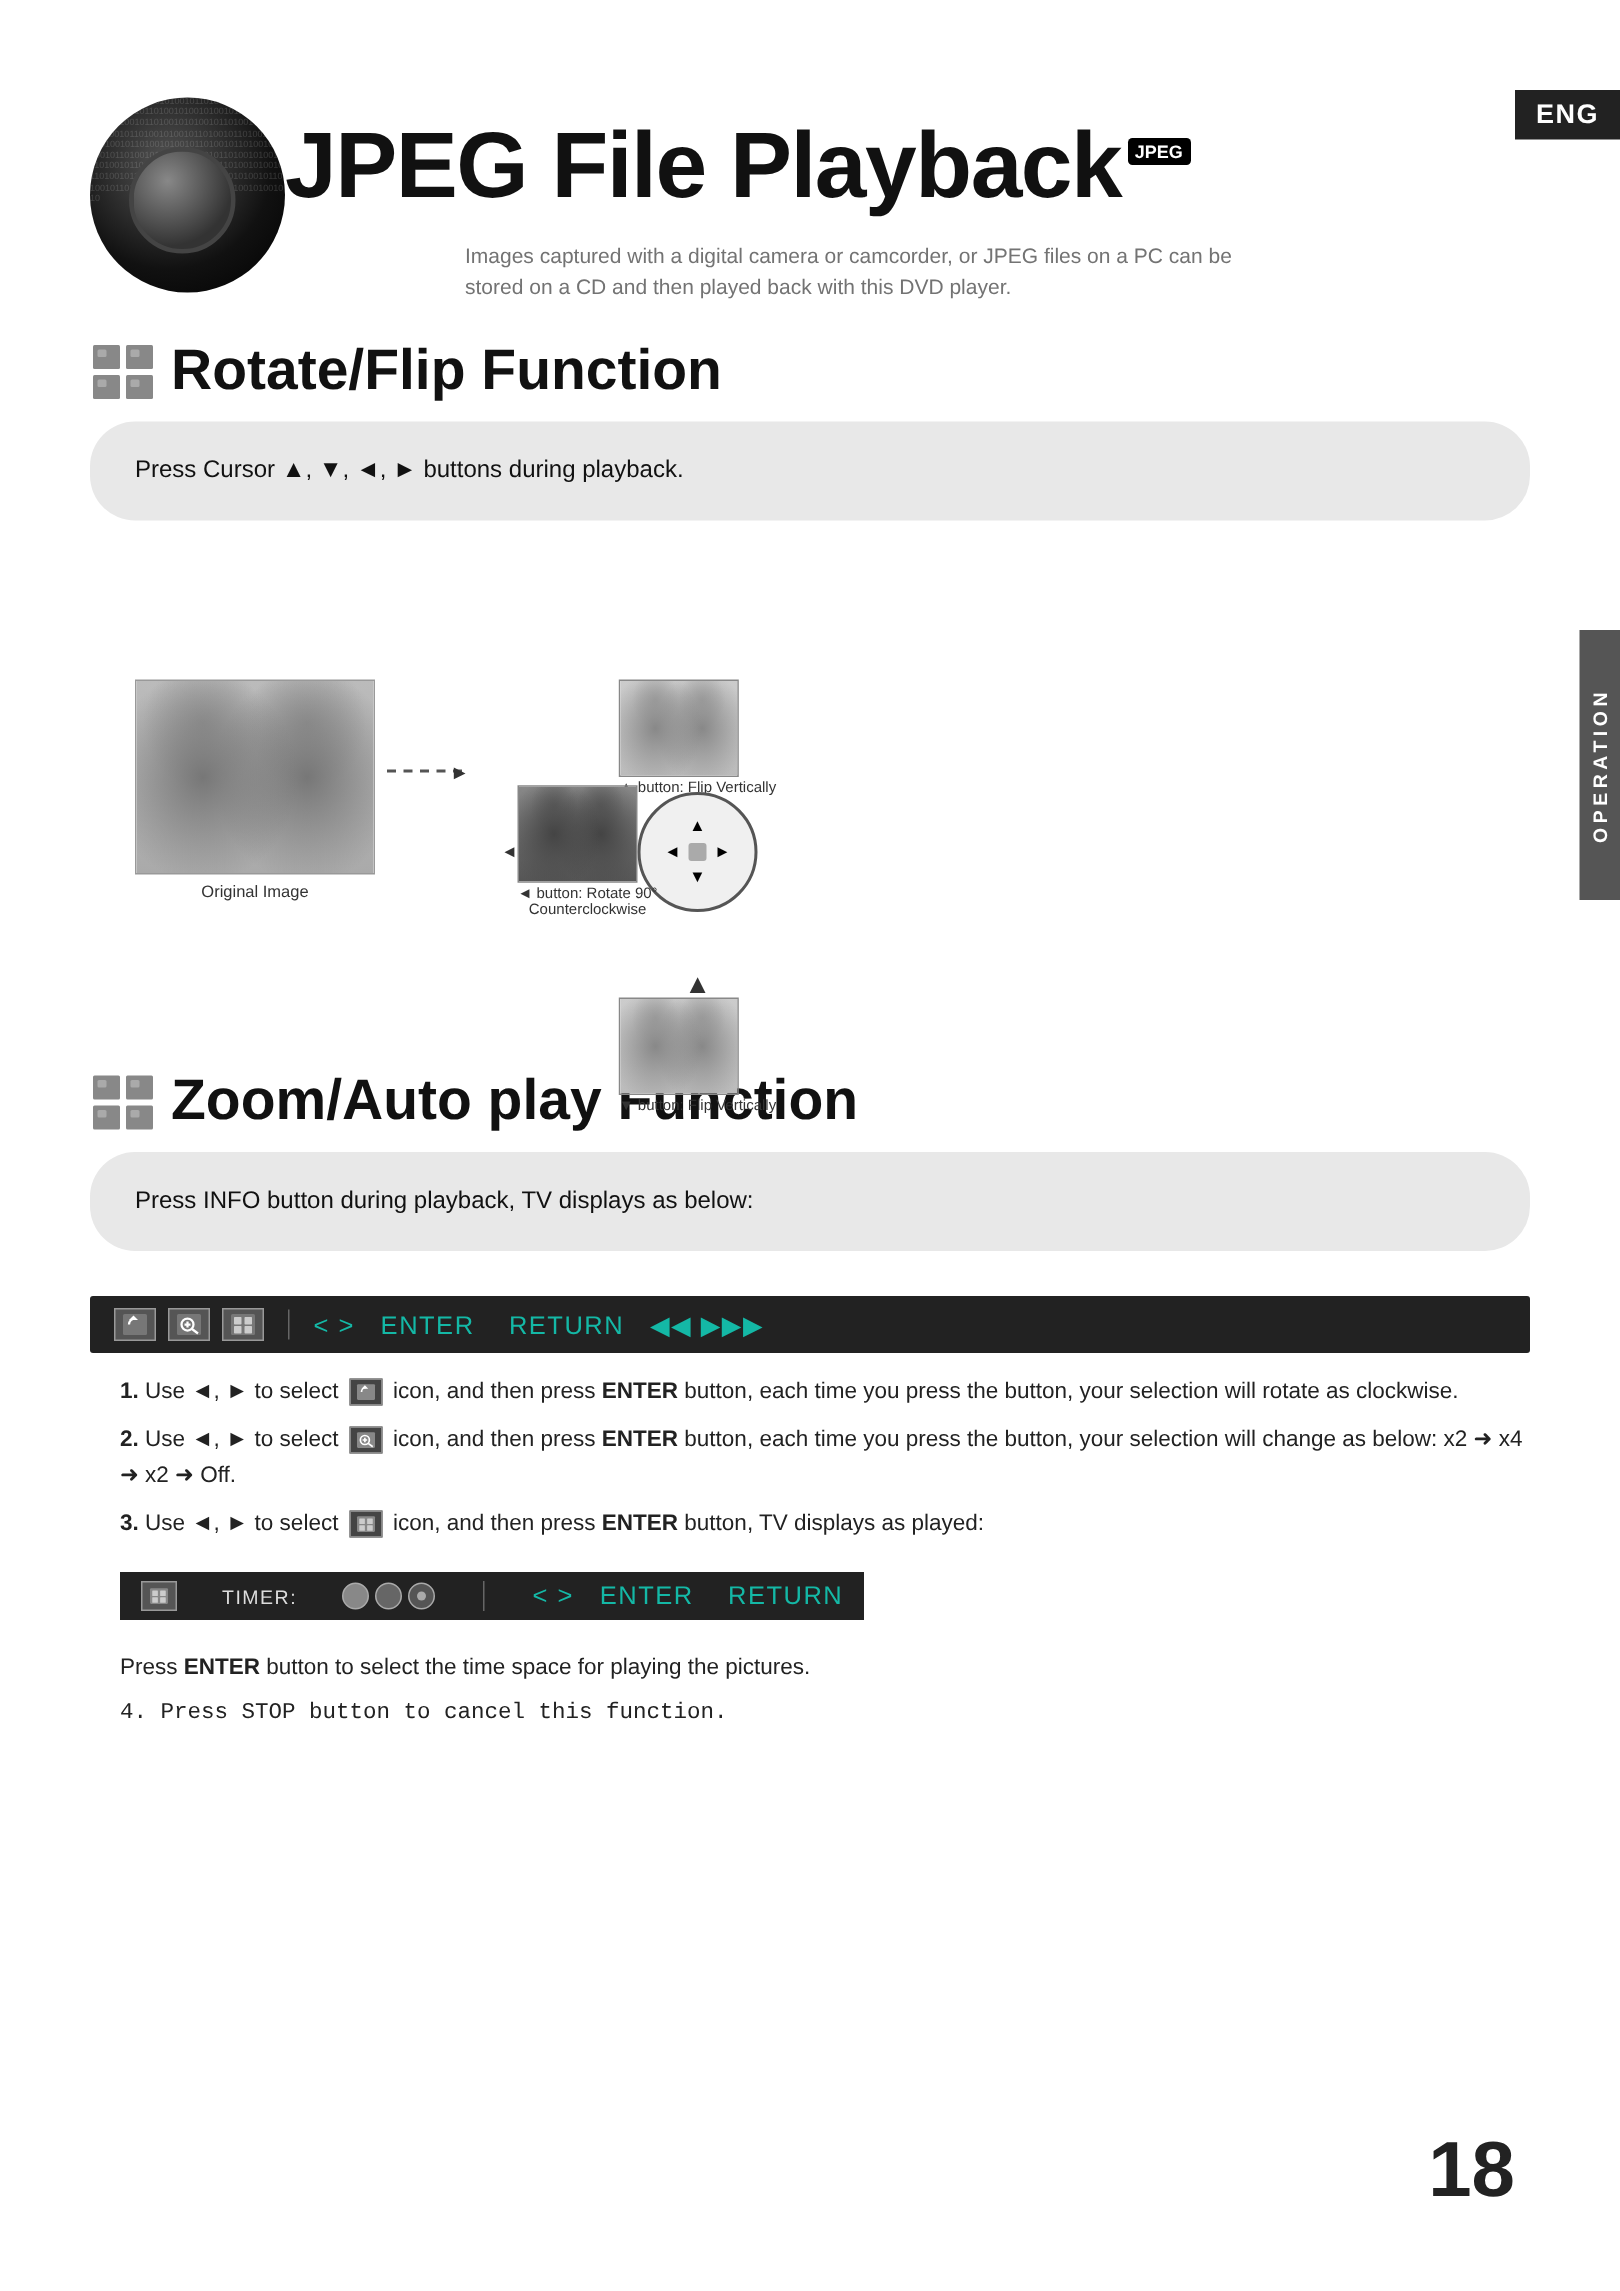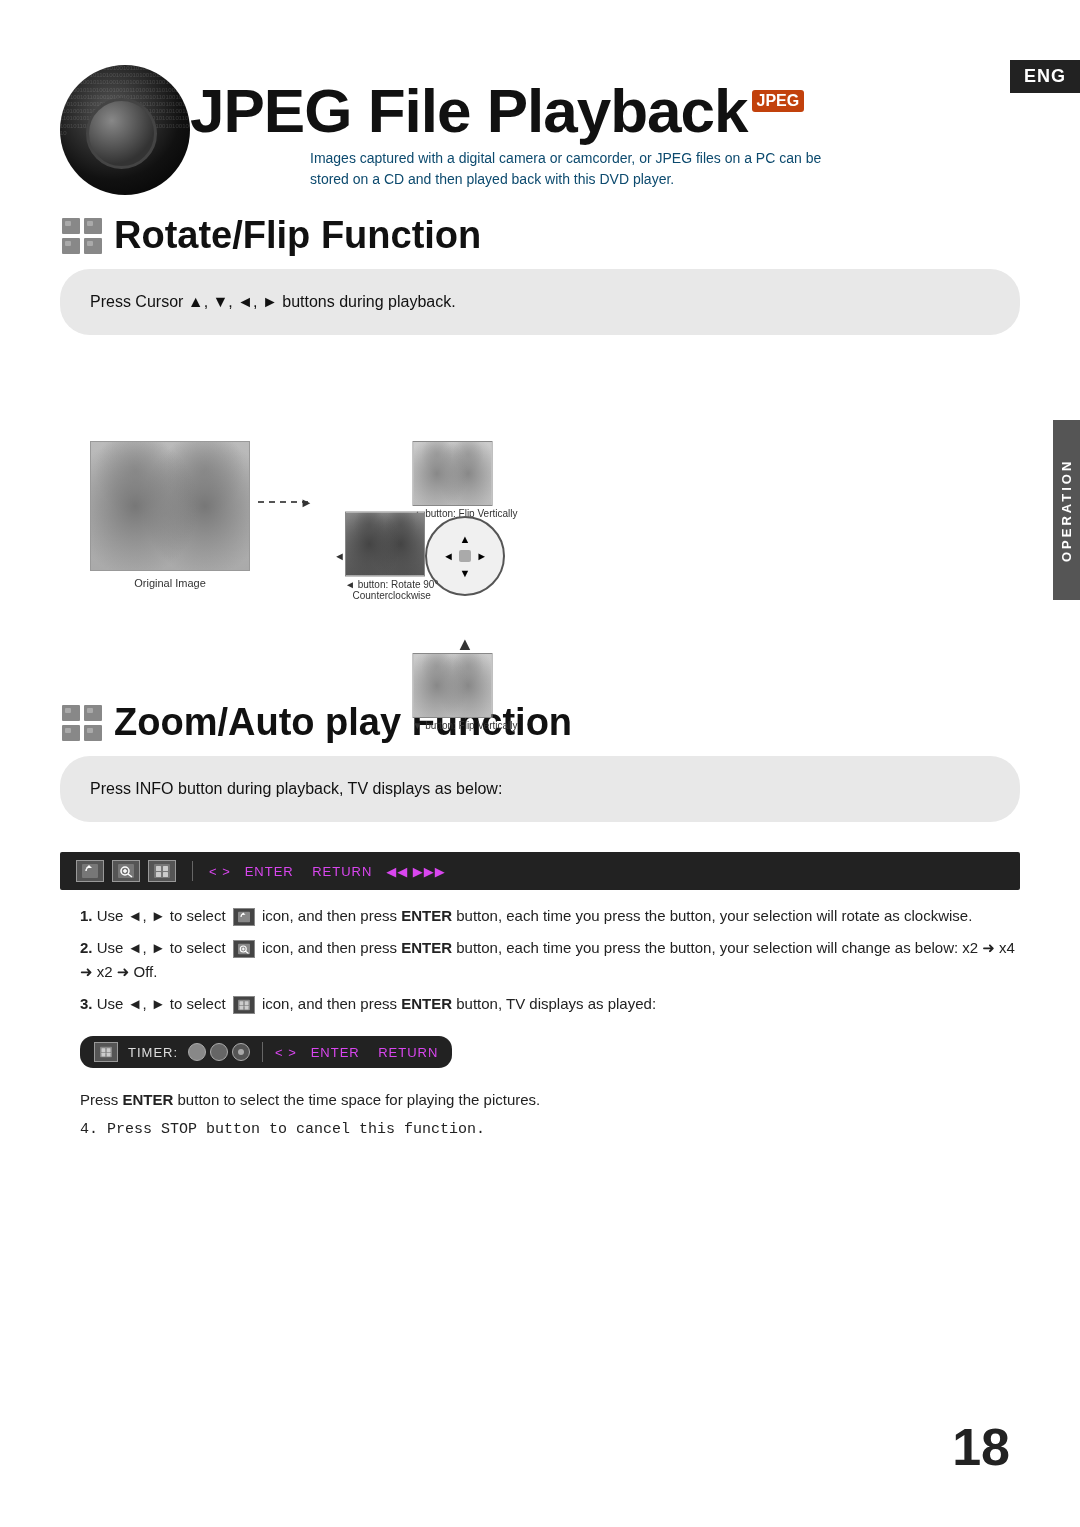--- a/index.html
+++ b/index.html
@@ -104,35 +104,35 @@
       font-size: 62px;
       font-weight: 900;
       color: #111;
       line-height: 1;
       margin-top: 20px;
       letter-spacing: -1px;
     }
 
     .jpeg-badge {
       display: inline-block;
-      background: #c2410c;
-      color: #fff;
-      font-size: 16px;
+      background: #000000;
+      color: #fff;
+      font-size: 12px;
       font-weight: bold;
       padding: 2px 5px;
       border-radius: 3px;
       vertical-align: super;
       margin-left: 4px;
     }
 
     .subtitle-text {
       font-size: 14px;
-      color: #0c4a6e;
+      color: #737373;
       line-height: 1.5;
-      margin-top: 6px;
+      margin-top: 18px;
       margin-left: 120px;
       max-width: 700px;
     }
 
     
     .section-header {
       display: flex;
       align-items: center;
       margin: 24px 0 12px 0;
     }
@@ -229,23 +229,23 @@
     }
 
     .ctrl-separator {
       width: 1px;
       height: 20px;
       background: #666;
       margin: 0 8px;
     }
 
     .ctrl-text {
-      font-size: 13px;
+      font-size: 17px;
       letter-spacing: 1px;
-      color: #d946ef;
+      color: #14b8a6;
     }
 
     
     .num-list {
       list-style: none;
       margin: 10px 0 10px 20px;
     }
 
     .num-list li {
       font-size: 15px;
@@ -279,23 +279,22 @@
 
     
     .timer-bar {
       background: #222;
       color: #fff;
       display: flex;
       align-items: center;
       padding: 6px 14px;
       margin: 10px 0;
       font-size: 13px;
-      gap: 4px;
+      gap: 24px;
       display: inline-flex;
-      border-radius: 13px;
     }
 
     .timer-icon-box {
       background: #555;
       border: 1px solid #999;
       width: 24px;
       height: 20px;
       display: flex;
       align-items: center;
       justify-content: center;

